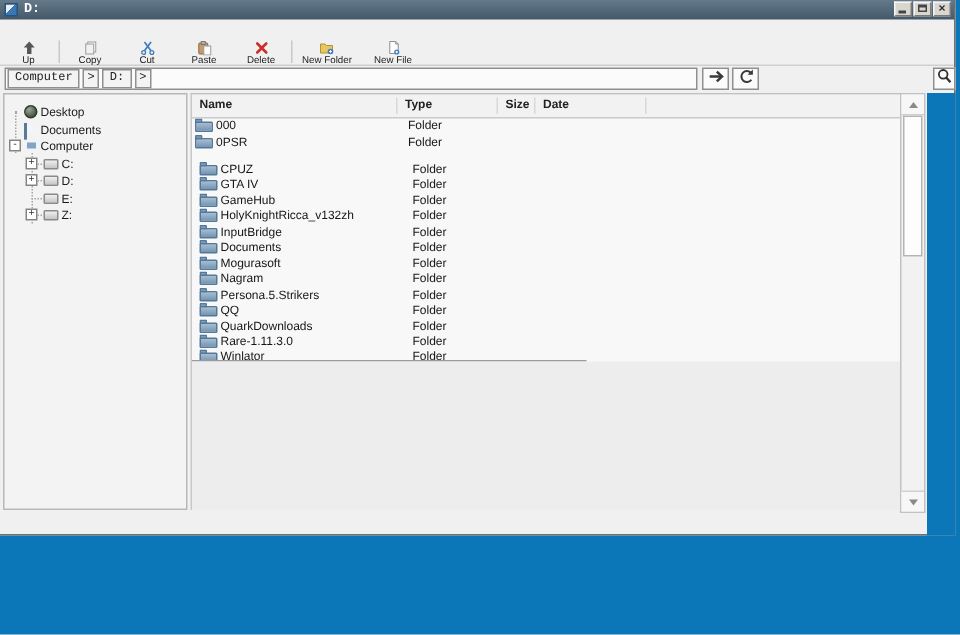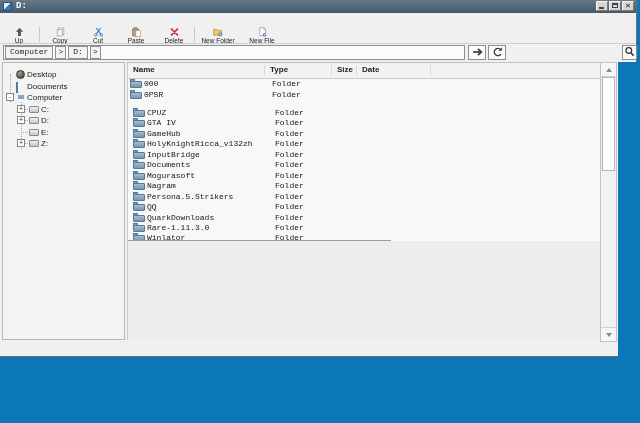--- a/index.html
+++ b/index.html
@@ -69,21 +69,21 @@
     border-radius:1px;box-sizing:border-box;margin-top:1px;}
   .tree-line{position:absolute;border-left:1px dotted #a5a5a5;width:0;}
   .tree-stub{position:absolute;border-top:1px dotted #a5a5a5;height:0;}
   
   .list{position:absolute;left:127px;top:62px;width:473px;height:278px;background:#f8f8f8;
     border-left:1px solid #c8c8c8;border-top:1px solid #c0c0c0;box-sizing:border-box;overflow:hidden;}
   .lheader{position:absolute;left:0;top:0;right:0;height:15px;background:#f2f2f2;
     border-bottom:1px solid #cccccc;}
   .hcol{position:absolute;top:0;font-size:8px;color:#222;line-height:14px;font-weight:bold;}
   .hsep{position:absolute;top:2px;height:11px;width:1px;background:#d8d8d8;}
-  .frag{position:absolute;left:0;right:0;overflow:hidden;font-family:Liberation Mono, monospace;}
+  .frag{position:absolute;left:0;right:0;overflow:hidden;}
   .frow{position:absolute;left:0;right:0;height:11px;line-height:11px;font-size:8px;color:#151515;}
   .ficon{position:absolute;top:1px;width:12px;height:9px;}
   .ficon .tab{position:absolute;left:0;top:0;width:5px;height:3px;background:#7e9cb6;
     border:1px solid #54789a;border-bottom:none;border-radius:1px 1px 0 0;box-sizing:border-box;}
   .ficon .fbody{position:absolute;left:0;top:2px;width:12px;height:7px;
     background:linear-gradient(#a8bdd0,#7495b3);border:1px solid #54789a;border-radius:1px;box-sizing:border-box;}
   .fname{position:absolute;top:0;white-space:nowrap;}
   .ftype{position:absolute;top:0;white-space:nowrap;}
   .cutline{position:absolute;left:0;top:177px;width:263px;border-top:1px solid #9a9a9a;}
   .list-lower{position:absolute;left:0;top:178px;right:0;bottom:0;background:#ededed;}

